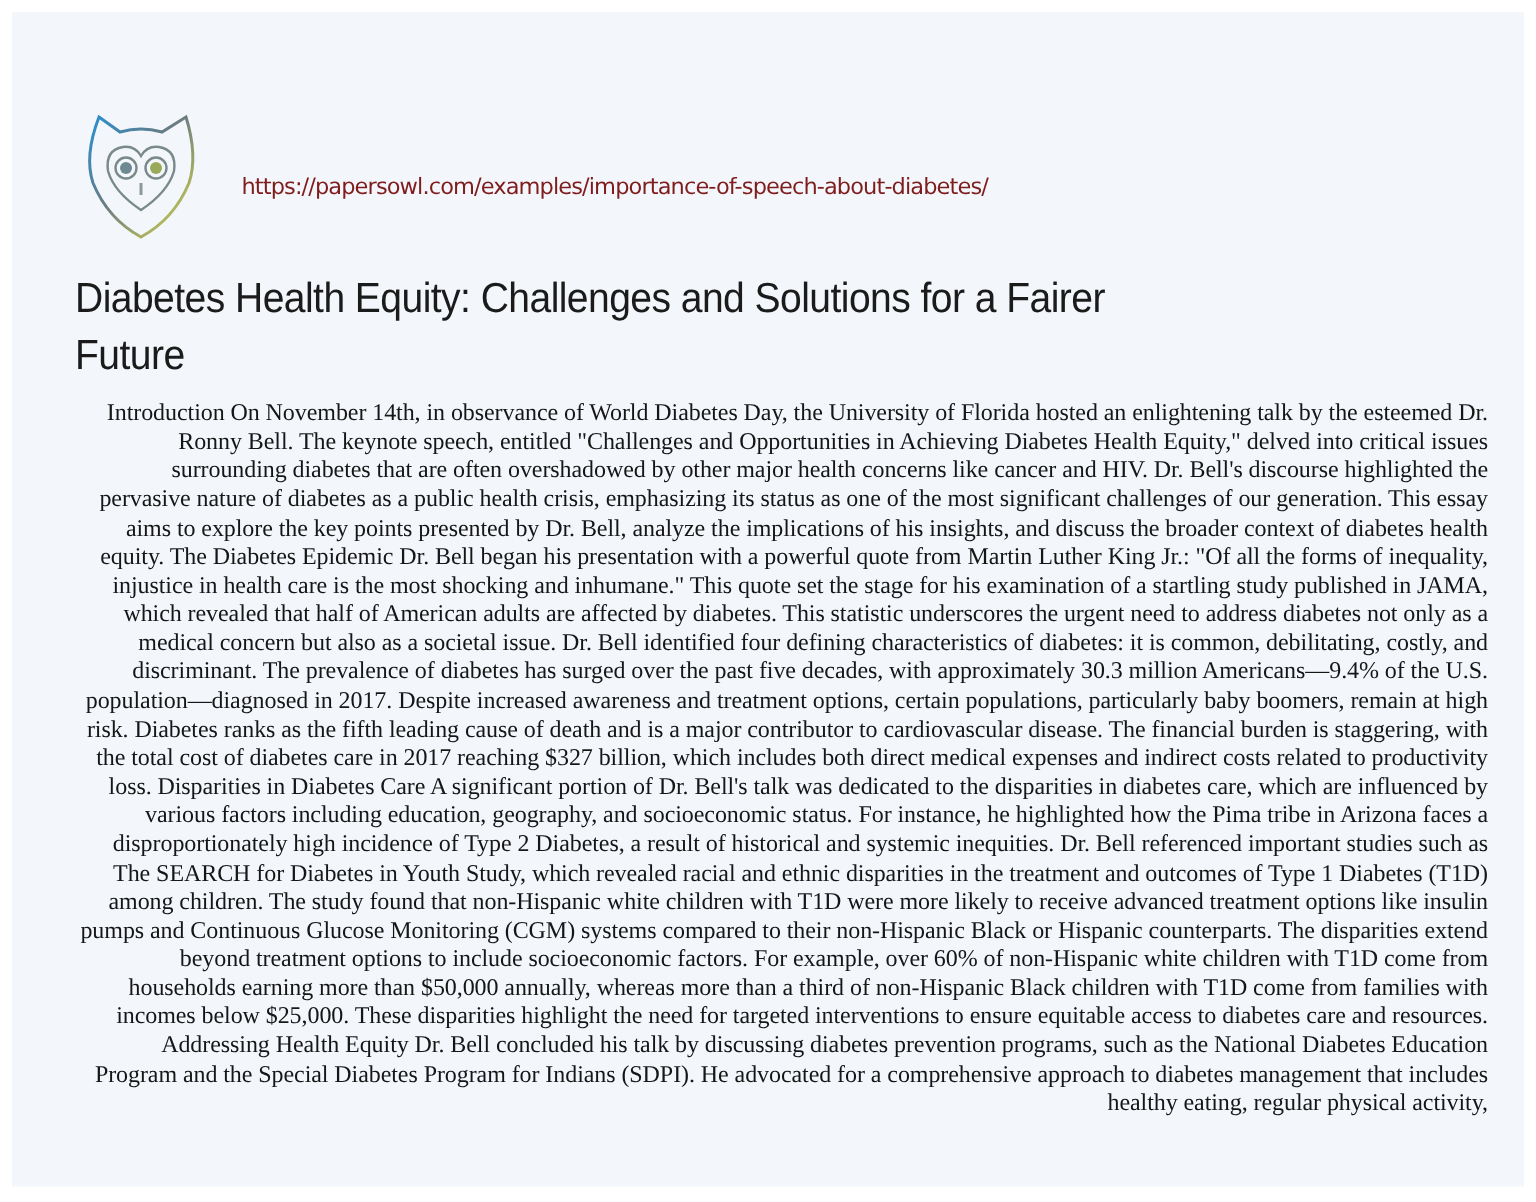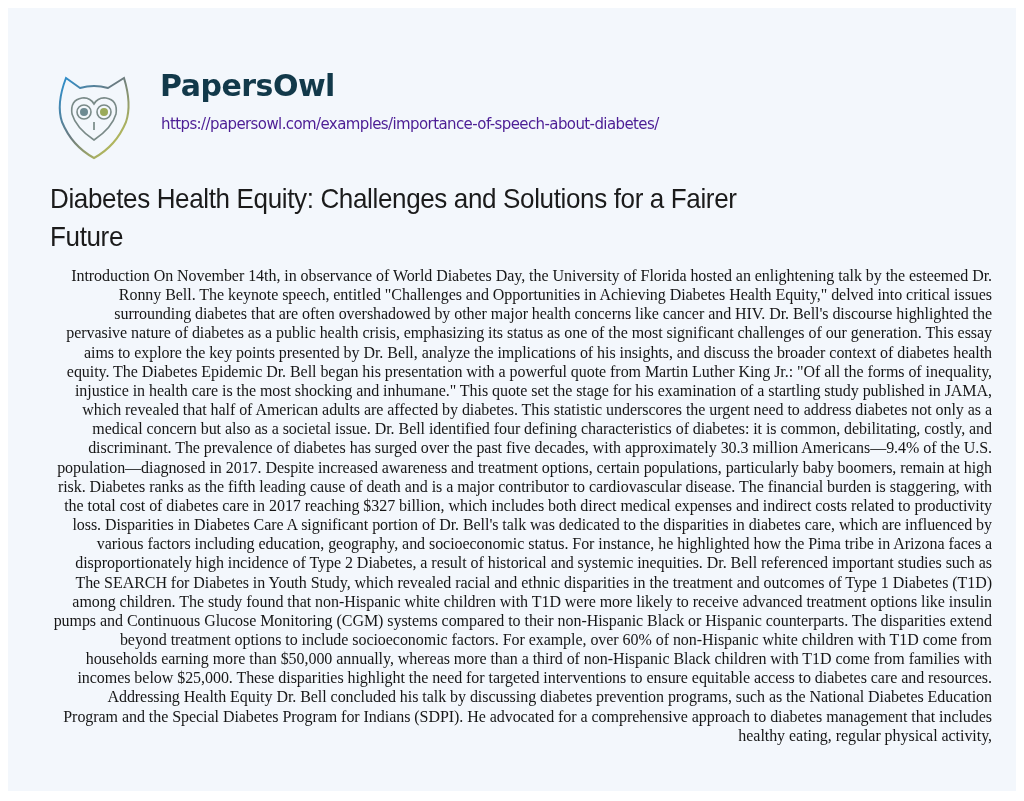--- a/index.html
+++ b/index.html
@@ -37,21 +37,21 @@
       margin: 0;
       line-height: 40px;
     }
     .brand-url {
       position: absolute;
       left: 153px;
       top: 106px;
       font-family: "DejaVu Sans", sans-serif;
       font-size: 15px;
       letter-spacing: -0.6px;
-      color: #4c1d95;
+      color: #7f1d1d;
       text-decoration: none;
       line-height: 20px;
     }
     .title {
       position: absolute;
       left: 42px;
       top: 172px;
       width: 760px;
       margin: 0;
       font-family: "Liberation Sans", sans-serif;
@@ -92,19 +92,18 @@
       </defs>
       <path d="M14 8 L28 18 Q42 14 56 18 L72 8 Q80 34 74 52 Q64 76 42 88 Q20 76 10 52 Q4 34 14 8 Z" fill="none" stroke="url(#owlGrad)" stroke-width="2"></path>
       <path d="M42 70 Q24 58 20 44 Q18 30 30 28 Q38 27 42 34 Q46 27 54 28 Q66 30 64 44 Q60 58 42 70 Z" fill="none" stroke="#7a8a88" stroke-width="1.6"></path>
       <circle cx="32" cy="42" r="7" fill="none" stroke="#7a8a88" stroke-width="1.6"></circle>
       <circle cx="32" cy="42" r="4" fill="#6d8a92"></circle>
       <circle cx="52" cy="42" r="7" fill="none" stroke="#7a8a88" stroke-width="1.6"></circle>
       <circle cx="52" cy="42" r="4" fill="#9aaa5a"></circle>
       <line x1="42" y1="52" x2="42" y2="60" stroke="#8a9a98" stroke-width="2"></line>
     </svg>
   </div>
-  <div class="brand-name">PapersOwl</div>
   <a class="brand-url">https://papersowl.com/examples/importance-of-speech-about-diabetes/</a>
 
   <h1 class="title">Diabetes Health Equity: Challenges and Solutions for a Fairer Future</h1>
 
   <p class="body-text">Introduction On November 14th, in observance of World Diabetes Day, the University of Florida hosted an enlightening talk by the esteemed Dr. Ronny Bell. The keynote speech, entitled "Challenges and Opportunities in Achieving Diabetes Health Equity," delved into critical issues surrounding diabetes that are often overshadowed by other major health concerns like cancer and HIV. Dr. Bell's discourse highlighted the pervasive nature of diabetes as a public health crisis, emphasizing its status as one of the most significant challenges of our generation. This essay aims to explore the key points presented by Dr. Bell, analyze the implications of his insights, and discuss the broader context of diabetes health equity. The Diabetes Epidemic Dr. Bell began his presentation with a powerful quote from Martin Luther King Jr.: "Of all the forms of inequality, injustice in health care is the most shocking and inhumane." This quote set the stage for his examination of a startling study published in JAMA, which revealed that half of American adults are affected by diabetes. This statistic underscores the urgent need to address diabetes not only as a medical concern but also as a societal issue. Dr. Bell identified four defining characteristics of diabetes: it is common, debilitating, costly, and discriminant. The prevalence of diabetes has surged over the past five decades, with approximately 30.3 million Americans—9.4% of the U.S. population—diagnosed in 2017. Despite increased awareness and treatment options, certain populations, particularly baby boomers, remain at high risk. Diabetes ranks as the fifth leading cause of death and is a major contributor to cardiovascular disease. The financial burden is staggering, with the total cost of diabetes care in 2017 reaching $327 billion, which includes both direct medical expenses and indirect costs related to productivity loss. Disparities in Diabetes Care A significant portion of Dr. Bell's talk was dedicated to the disparities in diabetes care, which are influenced by various factors including education, geography, and socioeconomic status. For instance, he highlighted how the Pima tribe in Arizona faces a disproportionately high incidence of Type 2 Diabetes, a result of historical and systemic inequities. Dr. Bell referenced important studies such as The SEARCH for Diabetes in Youth Study, which revealed racial and ethnic disparities in the treatment and outcomes of Type 1 Diabetes (T1D) among children. The study found that non-Hispanic white children with T1D were more likely to receive advanced treatment options like insulin pumps and Continuous Glucose Monitoring (CGM) systems compared to their non-Hispanic Black or Hispanic counterparts. The disparities extend beyond treatment options to include socioeconomic factors. For example, over 60% of non-Hispanic white children with T1D come from households earning more than $50,000 annually, whereas more than a third of non-Hispanic Black children with T1D come from families with incomes below $25,000. These disparities highlight the need for targeted interventions to ensure equitable access to diabetes care and resources. Addressing Health Equity Dr. Bell concluded his talk by discussing diabetes prevention programs, such as the National Diabetes Education Program and the Special Diabetes Program for Indians (SDPI). He advocated for a comprehensive approach to diabetes management that includes healthy eating, regular physical activity,</p>
 </div>
 
 </body></html>

